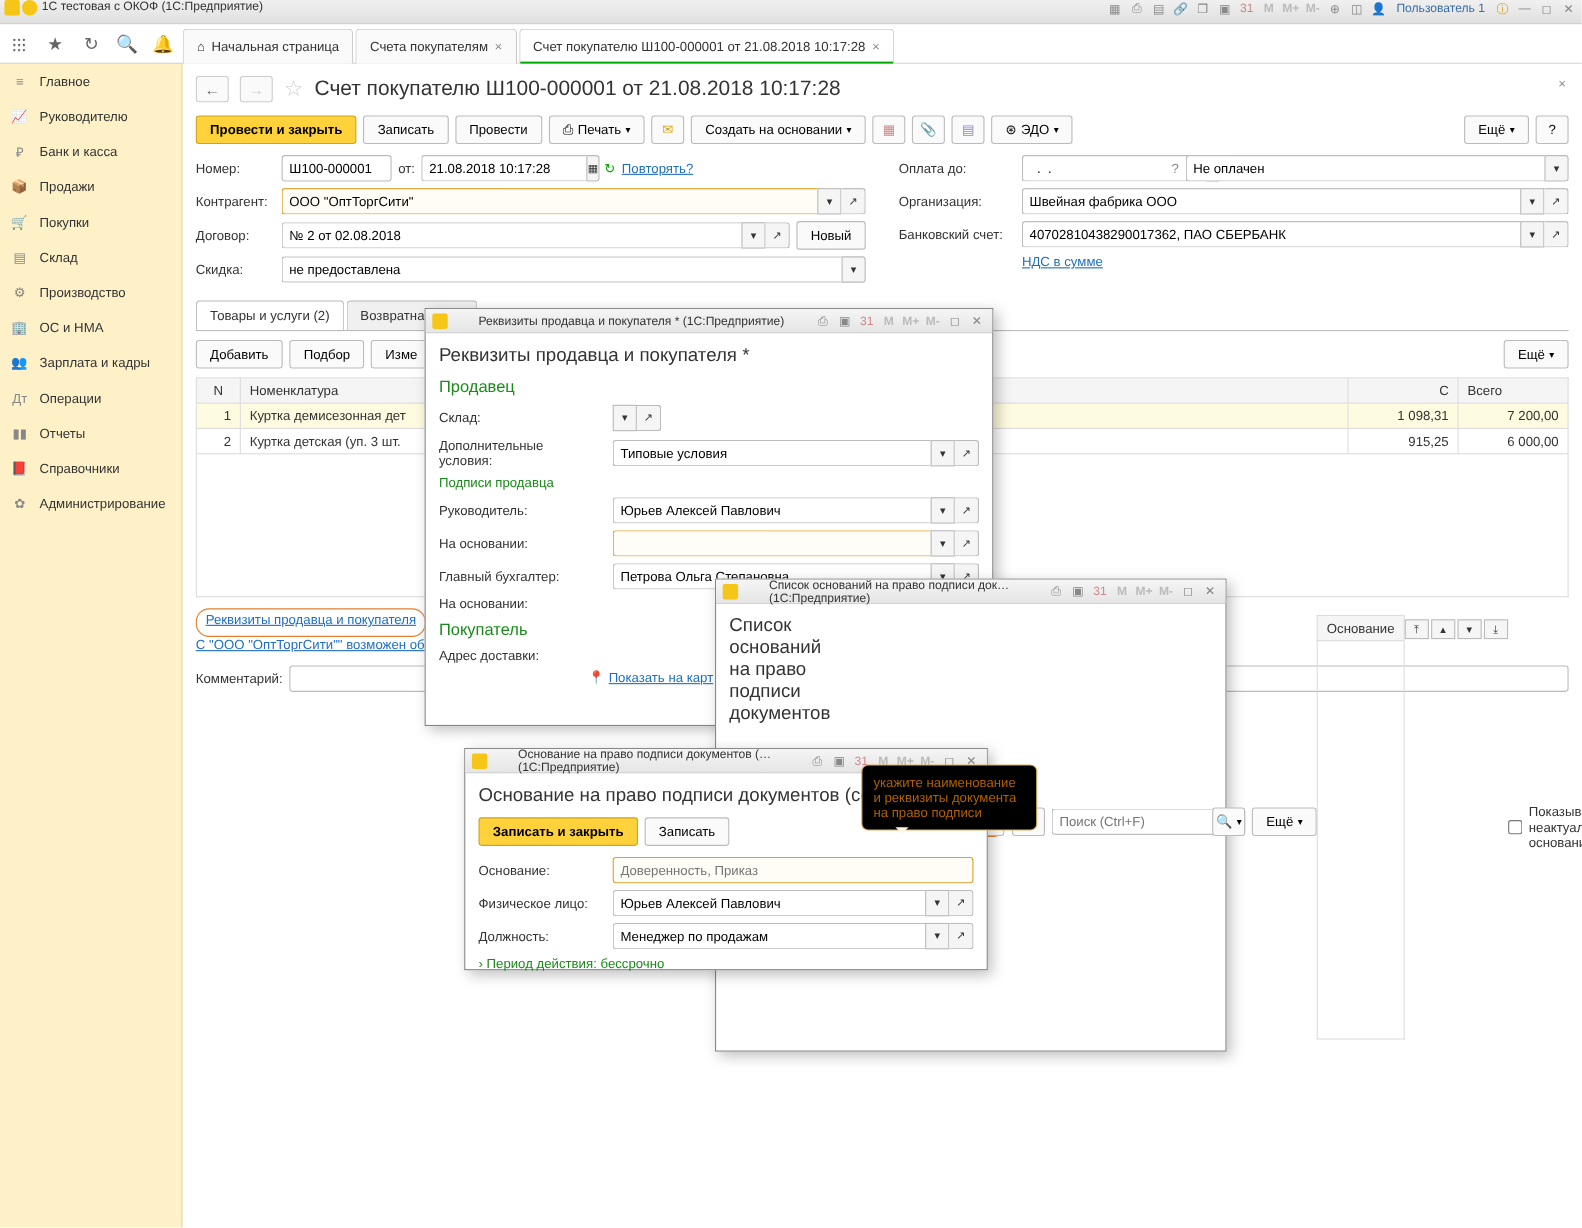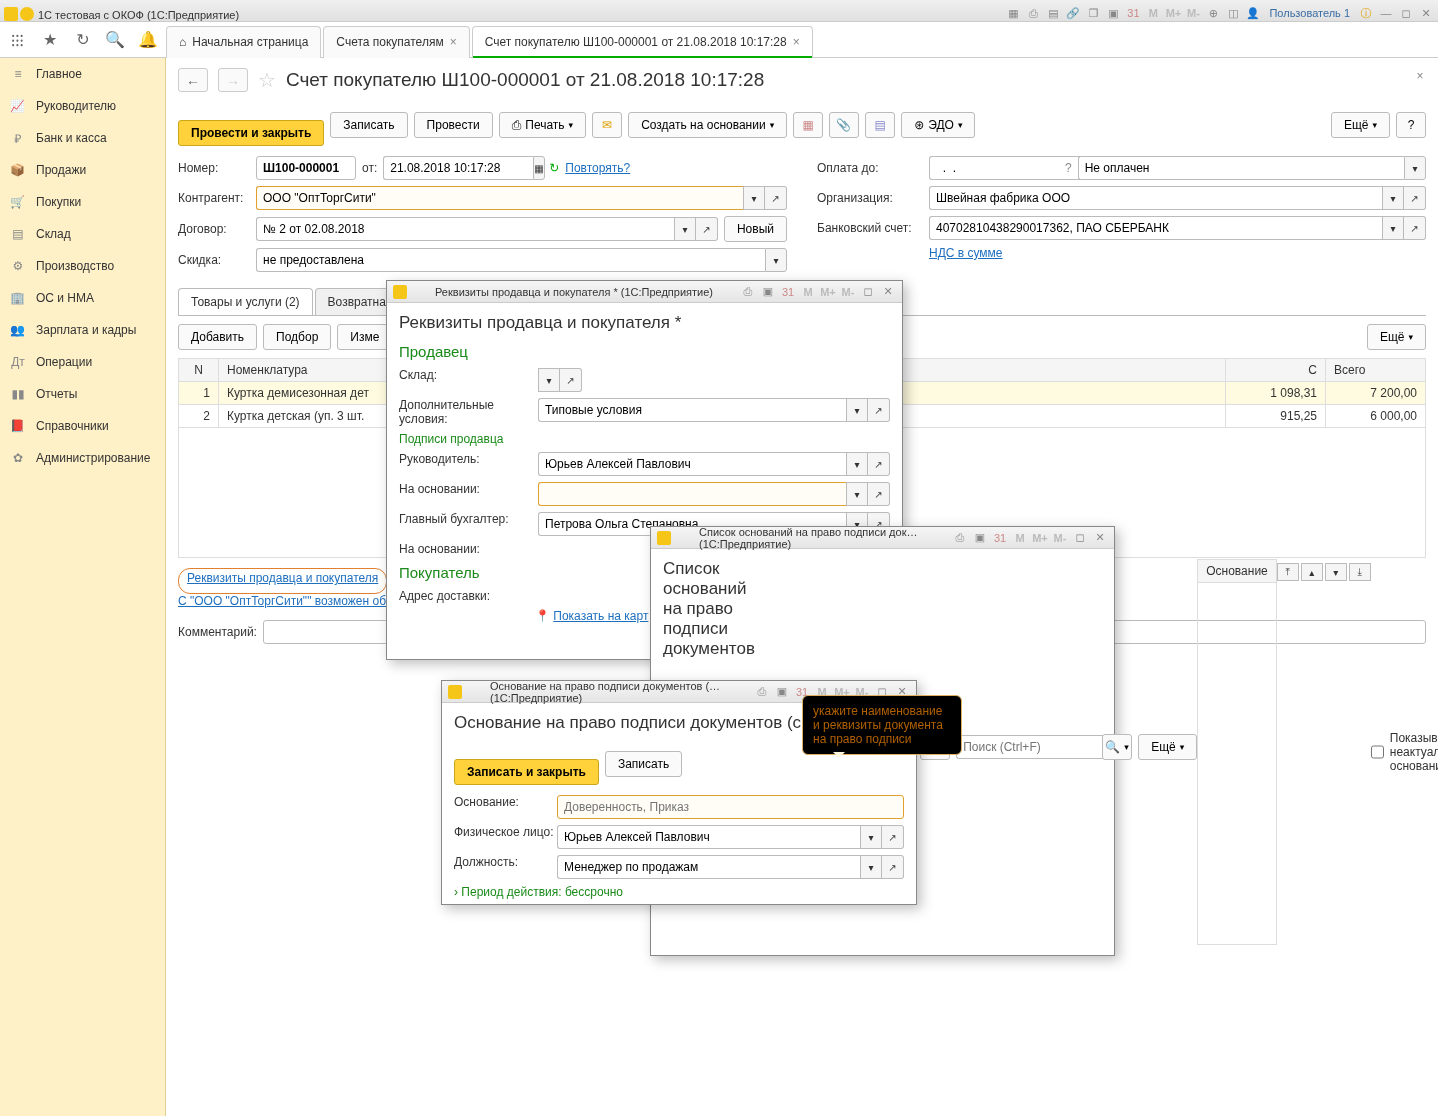--- a/index.html
+++ b/index.html
@@ -1,19 +1,19 @@
 <!DOCTYPE html>
 <html><head>
 <meta charset="utf-8">
 <style>
 * { box-sizing: border-box; margin: 0; padding: 0; font-family: Arial, sans-serif; }
 body { font-size: 12px; background: #fff; color: #333; width: 1438px; height: 1116px; position: relative; }
 
 
-.title-bar { height: 22px; background: linear-gradient(#f0f0f0, #e0e0e0); display: flex; align-items: flex-end; padding: 0 4px; border-bottom: 1px solid #ccc; }
+.title-bar { height: 22px; background: linear-gradient(#f0f0f0, #e0e0e0); display: flex; align-items: flex-start; padding: 0 4px; border-bottom: 1px solid #ccc; }
 .title-bar .txt { flex: 1; font-size: 11px; color: #333; }
 .title-bar .tools { display: flex; gap: 4px; align-items: center; font-size: 11px; }
 .tools .tb { width: 16px; height: 16px; display: flex; align-items: center; justify-content: center; color: #888; cursor: pointer; }
 .tools .tb.m { color: #bbb; font-weight: bold; }
 .tools .user { color: #3a6ea5; margin: 0 4px; }
 
 
 .toolbar-row { height: 36px; display: flex; align-items: center; border-bottom: 1px solid #ccc; }
 .tb-left { display: flex; align-items: center; gap: 6px; padding: 0 4px; width: 166px; }
 .tb-btn { width: 28px; height: 28px; display: flex; align-items: center; justify-content: center; cursor: pointer; color: #666; font-size: 16px; }
@@ -32,21 +32,21 @@
 
 
 .doc-head { display: flex; align-items: center; gap: 10px; margin-bottom: 12px; }
 .nav-btn { width: 30px; height: 24px; border: 1px solid #ccc; border-radius: 3px; background: #fafafa; display: flex; align-items: center; justify-content: center; cursor: pointer; font-size: 14px; color: #666; }
 .doc-title { font-size: 19px; color: #333; }
 .close-doc { position: absolute; right: 8px; top: 8px; width: 20px; height: 20px; display: flex; align-items: center; justify-content: center; cursor: pointer; color: #888; }
 
 
 .cmd-bar { display: flex; gap: 6px; margin-bottom: 10px; align-items: center; }
 .btn { height: 26px; padding: 0 12px; border: 1px solid #bbb; border-radius: 3px; background: #fafafa; cursor: pointer; font-size: 12px; display: flex; align-items: center; gap: 4px; }
-.btn.primary { background: #ffd23c; border-color: #caa61a; font-weight: bold; margin-top: 16px; }
+.btn.primary { background: #ffd23c; border-color: #caa61a; font-weight: bold; }
 .btn.icon-only { padding: 0; width: 30px; justify-content: center; }
 .btn .caret { font-size: 9px; }
 
 
 .form-grid { display: flex; gap: 30px; }
 .form-col { flex: 1; }
 .form-row { display: flex; align-items: center; margin-bottom: 6px; gap: 6px; }
 .lbl { width: 72px; font-size: 12px; color: #333; }
 .lbl-w { width: 106px; }
 .inp { flex: 1; height: 24px; border: 1px solid #bbb; border-radius: 3px; padding: 0 6px; font-size: 12px; background: #fff; }
@@ -79,21 +79,21 @@
 .comment-row { display: flex; align-items: center; gap: 6px; margin-top: 6px; }
 
 
 .modal { position: absolute; background: #fff; border: 1px solid #888; box-shadow: 4px 4px 12px rgba(0,0,0,0.25); }
 .modal-title { height: 22px; background: linear-gradient(#f5f5f5, #e5e5e5); display: flex; align-items: center; padding: 0 6px; font-size: 11px; border-bottom: 1px solid #ccc; }
 .modal-title .txt { flex: 1; margin-left: 24px; }
 .modal-title .tools { display: flex; gap: 4px; }
 .modal-body { padding: 10px 12px; }
 .modal-h { font-size: 17px; margin-bottom: 10px; }
 .sect-h { color: #1a8a1a; font-size: 15px; margin: 8px 0; }
-.m-row { display: flex; margin-bottom: 6px; gap: 3px; }
+.m-row { display: flex; align-items: center; margin-bottom: 6px; gap: 22px; }
 .m-lbl { width: 136px; font-size: 12px; }
 
 
 .callout { position: absolute; background: #000000; border: 1px solid #e0b060; border-radius: 6px; padding: 8px 10px; font-size: 12px; color: #b06000; }
 .callout::after { content: ''; position: absolute; bottom: -10px; left: 30px; border: 6px solid transparent; border-top-color: #fff6e0; }
 
 
 .scroll-btns { display: flex; gap: 2px; }
 .scroll-btns .sb { width: 22px; height: 18px; border: 1px solid #bbb; background: #f5f5f5; display: flex; align-items: center; justify-content: center; font-size: 10px; cursor: pointer; }
 
@@ -253,21 +253,21 @@
           <span>Ещё</span>
           <span class="caret">▾</span>
         </button>
       <button class="btn icon-only">?</button>
     </div>
 
     <div class="form-grid">
       <div class="form-col">
         <div class="form-row">
           <span class="lbl">Номер:</span>
-          <input class="inp" style="width: 100px; flex: 0 0 auto; font-weight: bold;" value="Ш100-000001">
+          <input class="inp" style="width: 100px; flex: 0 0 auto;" value="Ш100-000001">
           <span>от:</span>
           <div class="inp-group" style="flex:none;width:160px">
               <input class="inp date-inp" value="21.08.2018 10:17:28" style="">
               <span class="mini">▦</span>
             </div>
           <span style="color:#0a0">↻</span>
           <span class="link">Повторять?</span>
         </div>
         <div class="form-row">
           <span class="lbl">Контрагент:</span>
@@ -509,21 +509,21 @@
         <span class="sb">⤓</span>
       </div>
     </div>
     <label class="chk">
         <input type="checkbox" style="">
         <span>Показывать неактуальные основания</span>
       </label>
   </div>
 </div>
 
-<div class="modal" style="left:441px;top:680px;width:476px;height:225px">
+<div class="modal" style="left:422px;top:680px;width:476px;height:202px">
   <div class="modal-title">
     <span class="ic-yellow" style="margin-right:4px"></span>
     <span class="txt">Основание на право подписи документов (…   (1С:Предприятие)</span>
     <div class="tools">
       <span class="tb">⎙</span>
       <span class="tb">▣</span>
       <span class="tb" style="color:#c88">31</span>
       <span class="tb m">M</span>
       <span class="tb m">M+</span>
       <span class="tb m">M-</span>

